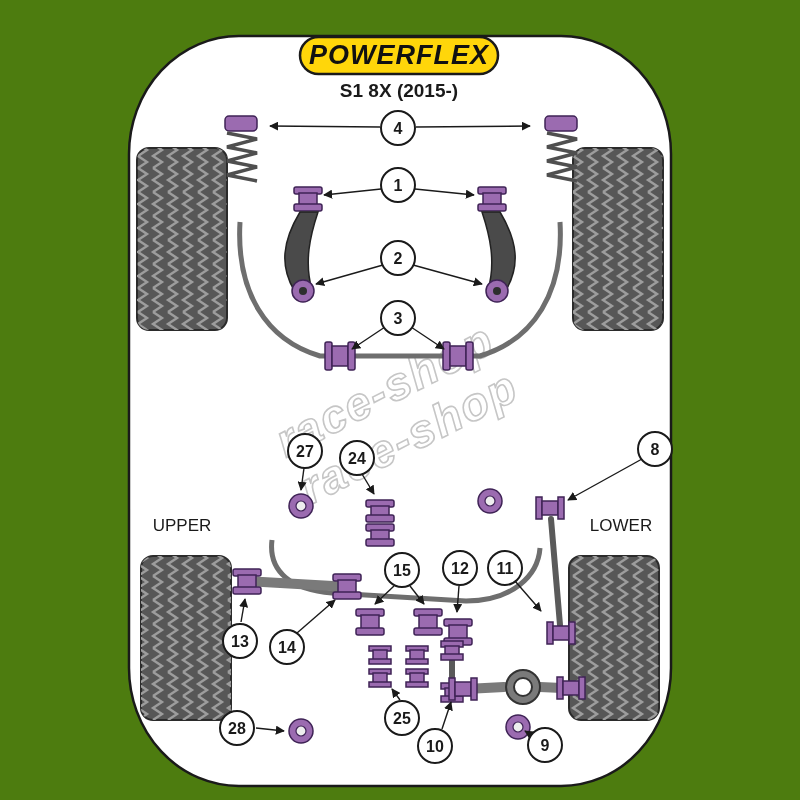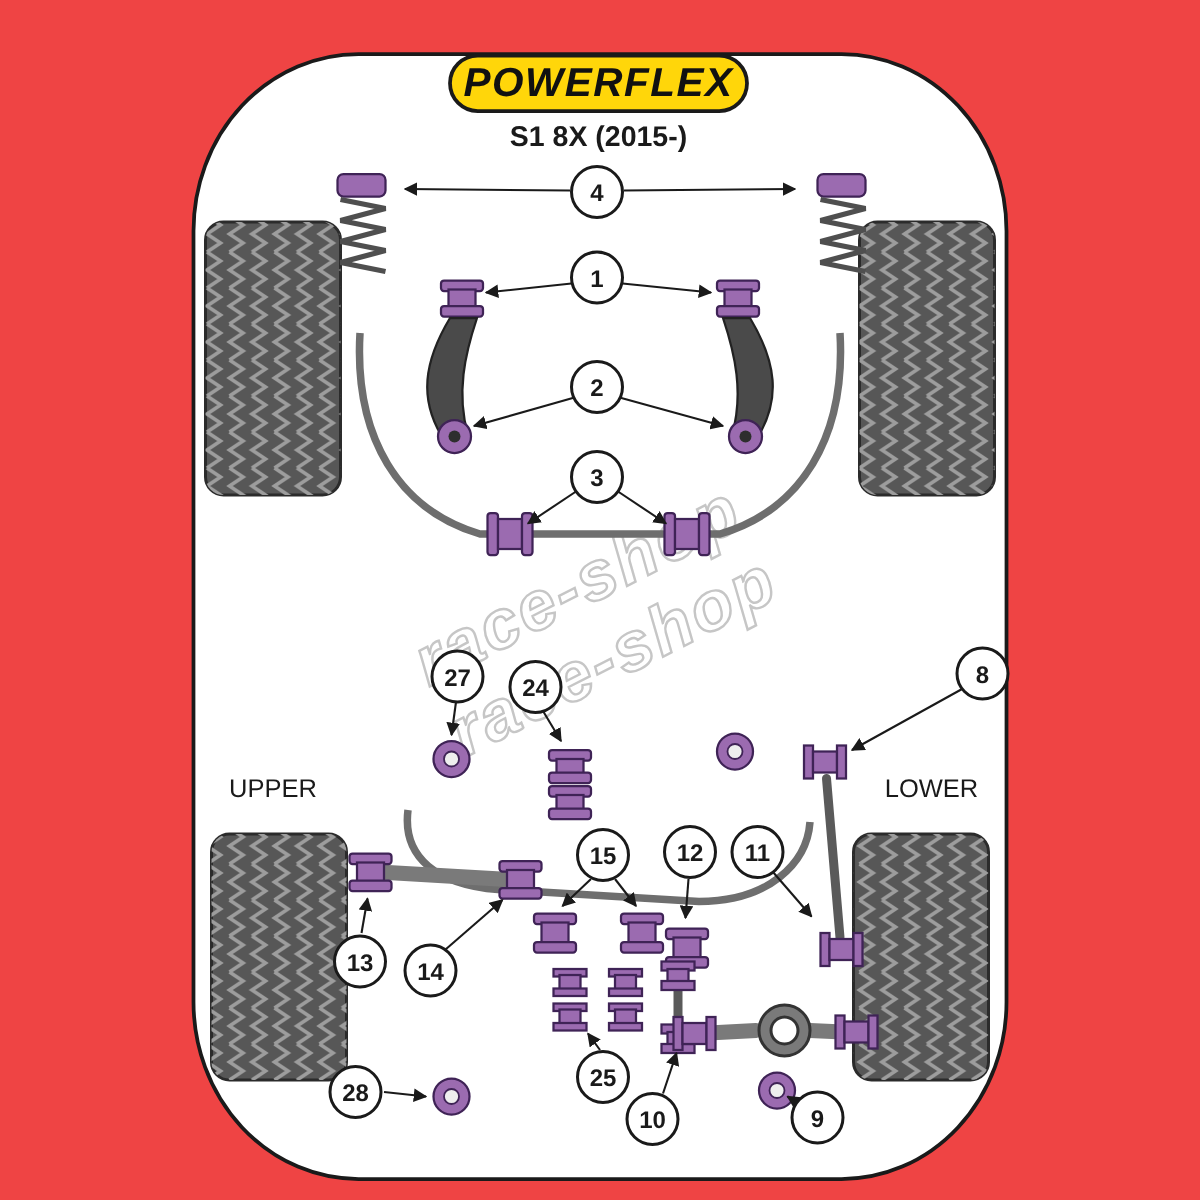--- a/index.html
+++ b/index.html
@@ -1,20 +1,20 @@
 <!DOCTYPE html>
 <html style="--brand_bg: #ffd60a; --line: #1a1a1a; --bushing: #9b6bb0; --bushing_dark: #3f2356; --metal: #6e6e6e; --arm_fill: #4a4a4a; --tire: #575757; --watermark: #c6c6c6;"><head>
 <meta charset="utf-8">
 <style>
   :root{
     --brand_bg:#ffd60a; --line:#1a1a1a; --bushing:#9b6bb0; --bushing_dark:#3f2356;
     --metal:#6e6e6e; --arm_fill:#4a4a4a; --tire:#575757; --watermark:#c6c6c6;
   }
   html,body{margin:0;padding:0;background:#fff;width:800px;height:800px;overflow:hidden}
-  .page{position:relative;width:800px;height:800px;font-family:"Liberation Sans",sans-serif;background:#ef4444}
+  .page{position:relative;width:800px;height:800px;font-family:"Liberation Sans",sans-serif;background:#4d7c0f}
   svg{display:block}
   svg text{font-family:"Liberation Sans",sans-serif}
   .outline{fill:#fff;stroke:var(--line);stroke-width:2.5}
   .logo-bg{fill:var(--brand_bg);stroke:var(--line);stroke-width:2.5}
   .brand-text{font-size:27px;font-weight:800;font-style:italic;letter-spacing:1px;text-anchor:middle;fill:#111}
   .model{font-size:19px;font-weight:700;text-anchor:middle;fill:var(--line)}
   .side-label{font-size:17px;text-anchor:middle;fill:var(--line)}
   .tire-body{fill:var(--tire);stroke:#2b2b2b;stroke-width:2}
   .spring{stroke:#4f4f4f;stroke-width:3.5;fill:none}
   .bush{fill:var(--bushing);stroke:var(--bushing_dark);stroke-width:1.5}

